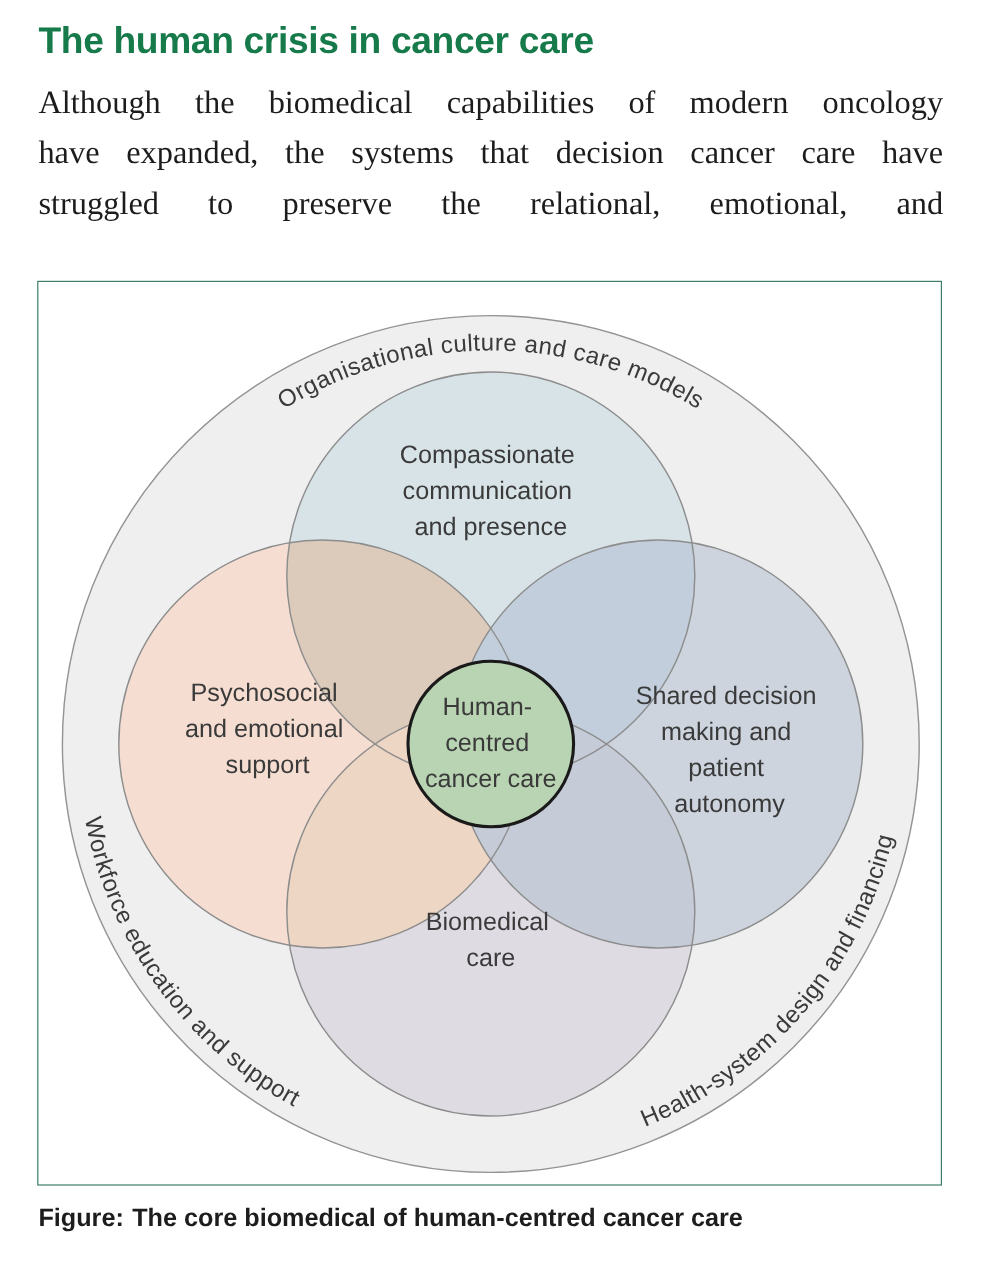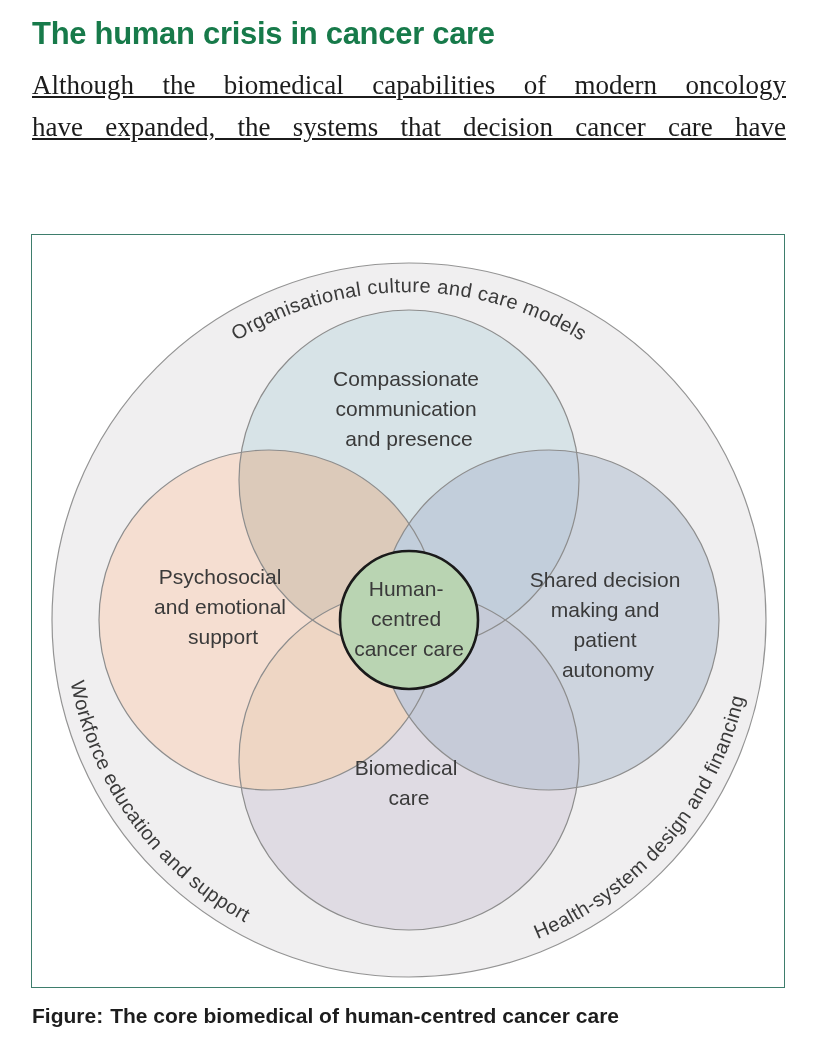--- a/index.html
+++ b/index.html
@@ -29,21 +29,20 @@
     font-family: "Liberation Serif", serif;
     font-size: 27px;
     color: #1c1c1c;
   }
   .body-line {
     text-align: justify;
     text-align-last: justify;
     height: 42px;
     line-height: 42px;
     white-space: normal;
-    text-decoration: underline;
   }
   .fig-box {
     position: absolute;
     left: 31px; top: 234px;
     width: 752px; height: 752px;
     margin: 0;
     border: 1.5px solid #3e7d6c;
     box-sizing: content-box;
     background: #ffffff;
   }
@@ -72,20 +71,21 @@
 </head>
 <body>
 
 <div class="page">
 
   <h1 class="title">The human crisis in cancer care</h1>
 
   <div class="body-text">
     <div class="body-line">Although the biomedical capabilities of modern oncology</div>
     <div class="body-line">have expanded, the systems that decision cancer care have</div>
+    <div class="body-line">struggled to preserve the relational, emotional, and</div>
   </div>
 
   <figure class="fig-box">
     <svg viewBox="0 0 752 752" aria-hidden="false">
       <defs>
         <clipPath id="clip-top">
             <circle cx="377" cy="245" r="170"></circle>
           </clipPath>
         <clipPath id="clip-bottom">
             <circle cx="377" cy="525" r="170"></circle>

